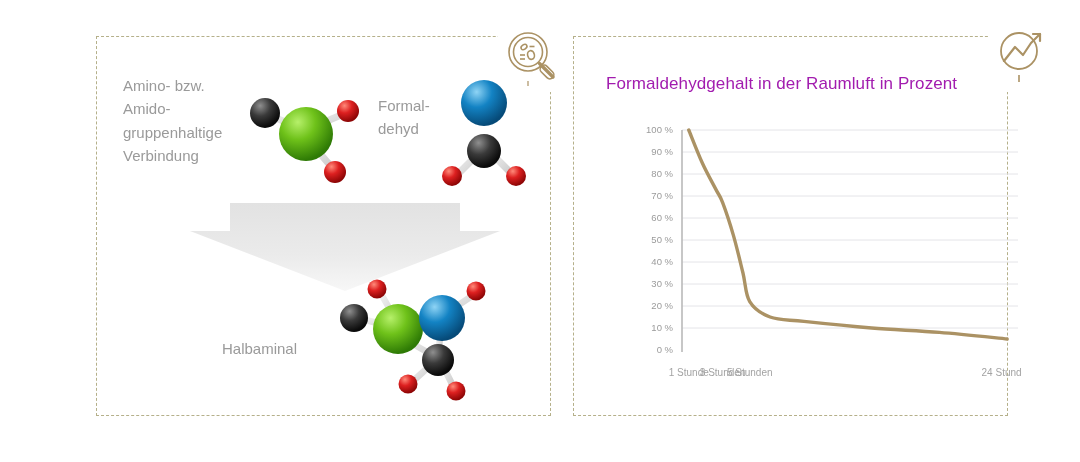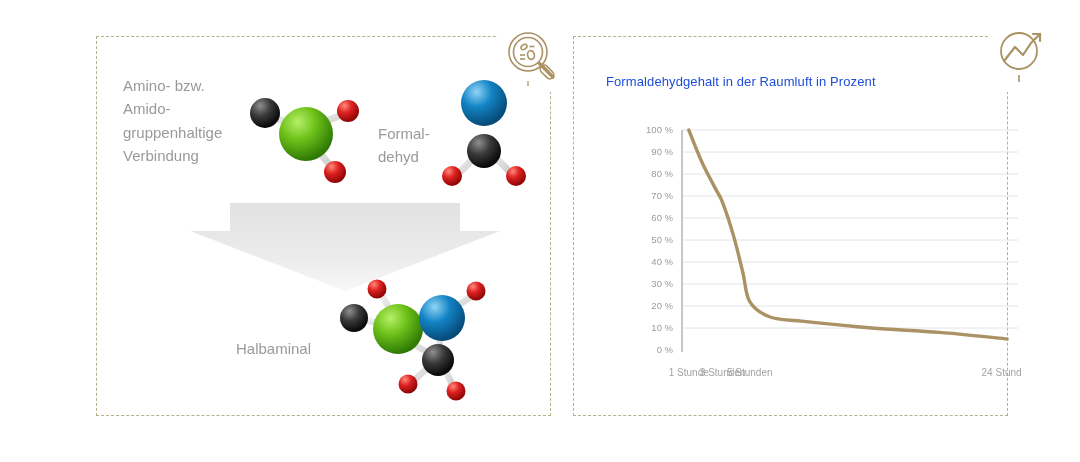--- a/index.html
+++ b/index.html
@@ -61,24 +61,23 @@
   }
   #label-amino {
     left: 123px;
     top: 74px;
     width: 150px;
   }
   #label-formaldehyd {
     left: 378px;
     top: 94px;
     width: 95px;
-    margin-top: 28px;
   }
   #label-halbaminal {
-    left: 236px;
+    left: 222px;
     top: 337px;
     width: 160px;
   }
 
   
   .molecule {
     position: absolute;
   }
   #molecule-amino      { left: 238px; top: 82px;  width: 130px; height: 110px; }
   #molecule-formaldehyd{ left: 434px; top: 70px;  width: 100px; height: 120px; }
@@ -91,22 +90,22 @@
     top: 203px;
     width: 310px;
     height: 90px;
   }
 
   
   #chart-title {
     position: absolute;
     left: 606px;
     top: 74px;
-    font-size: 13px;
-    color: #1d4ed8;
+    font-size: 17px;
+    color: #a21caf;
     letter-spacing: 0.1px;
     white-space: nowrap;
   }
   #chart-area {
     position: absolute;
     left: 622px;
     top: 118px;
     width: 400px;
     height: 270px;
   }

